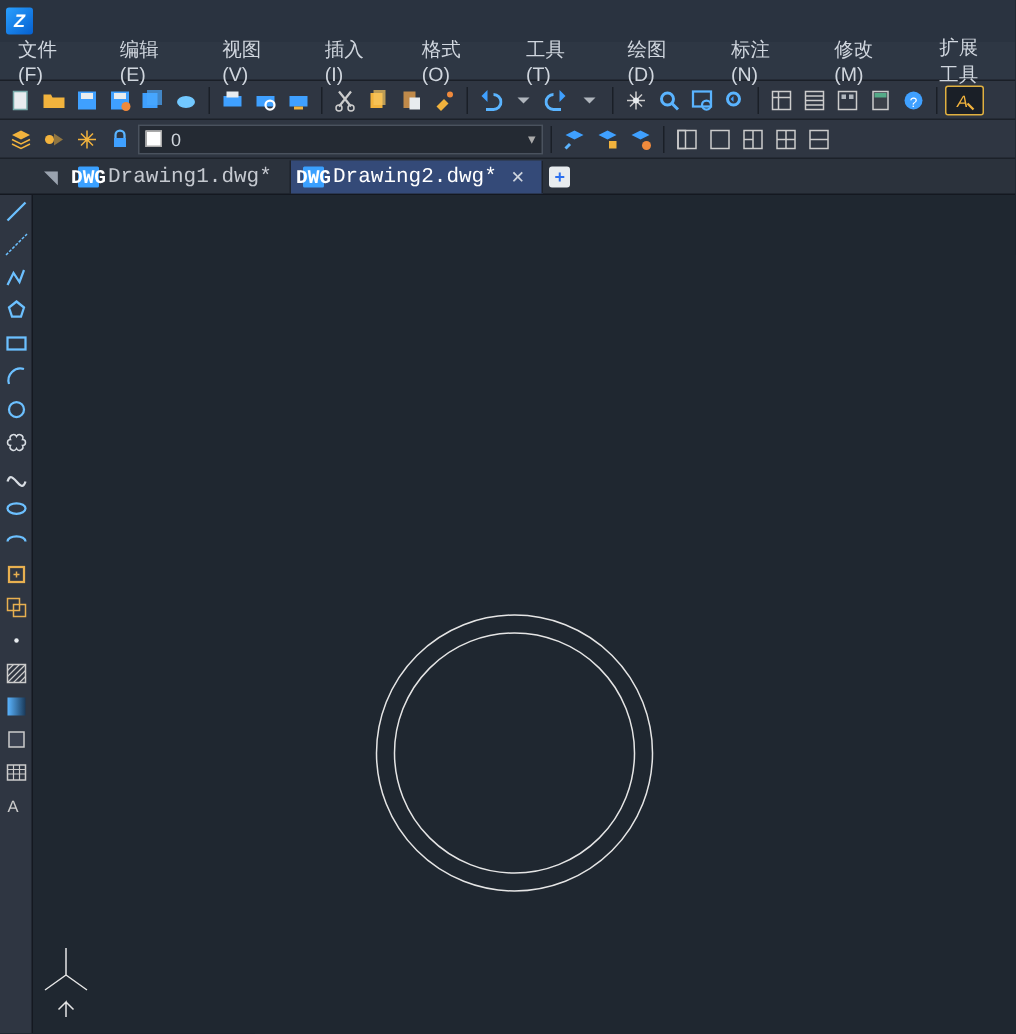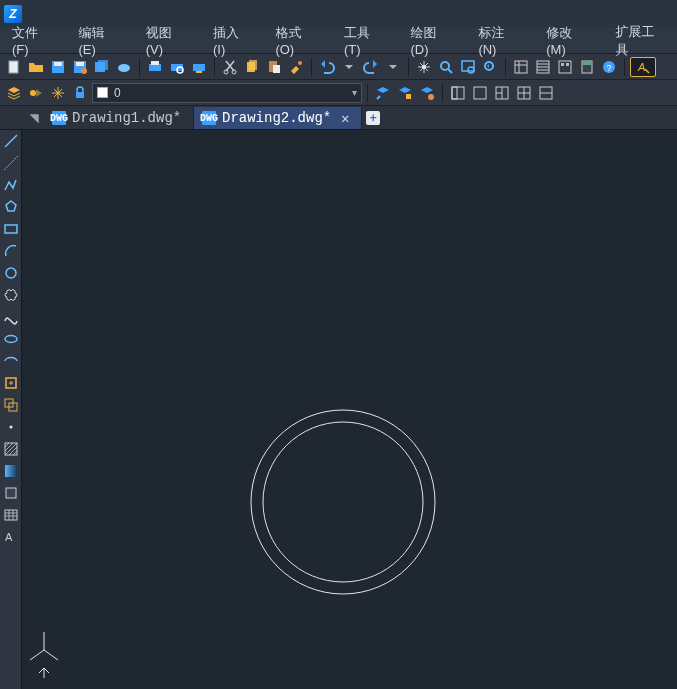--- a/index.html
+++ b/index.html
@@ -32,21 +32,21 @@
     margin-right:6px;
   }
 
   
   .menubar {
     height: 26px;
     background: #2e3744;
     display: flex;
     align-items: center;
     padding: 0 4px;
-    gap: 10px;
+    gap: 20px;
     border-bottom:1px solid #1a1f27;
   }
   .menubar .menu {
     padding: 3px 8px;
     color:#d0d6de;
     font-size:13px;
     cursor: default;
   }
 
   
@@ -140,21 +140,21 @@
     min-width:150px;
   }
   .tab.active {
     background:#344a78;
     color:#ffffff;
   }
   .tab .dwg {
     width:14px;height:14px;
     background:#3aa0ff;
     display:flex;align-items:center;justify-content:center;
-    font-size:10px;color:#fff;font-weight:bold;
+    font-size:13px;color:#fff;font-weight:bold;
     border-radius:1px;
   }
   .tab .close {
     margin-left:auto;
     color:#cfd5de;
     font-size:14px;
     width:16px;text-align:center;
   }
   .newtab {
     width:22px;height:22px;

